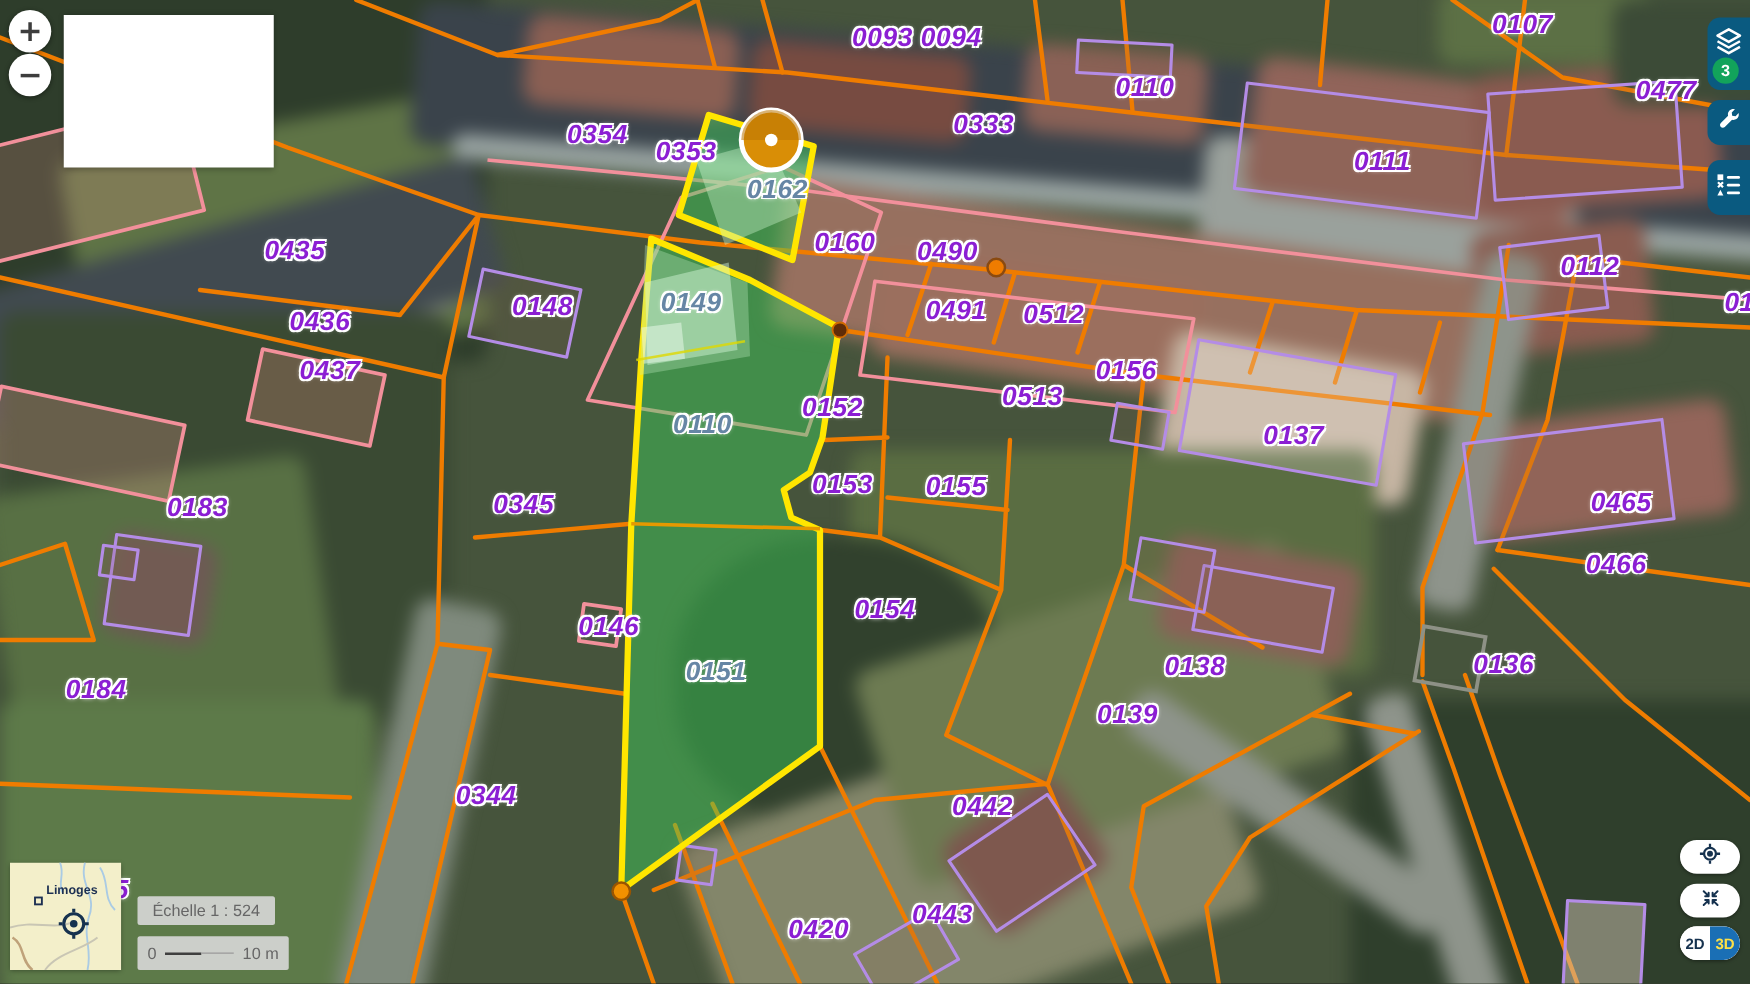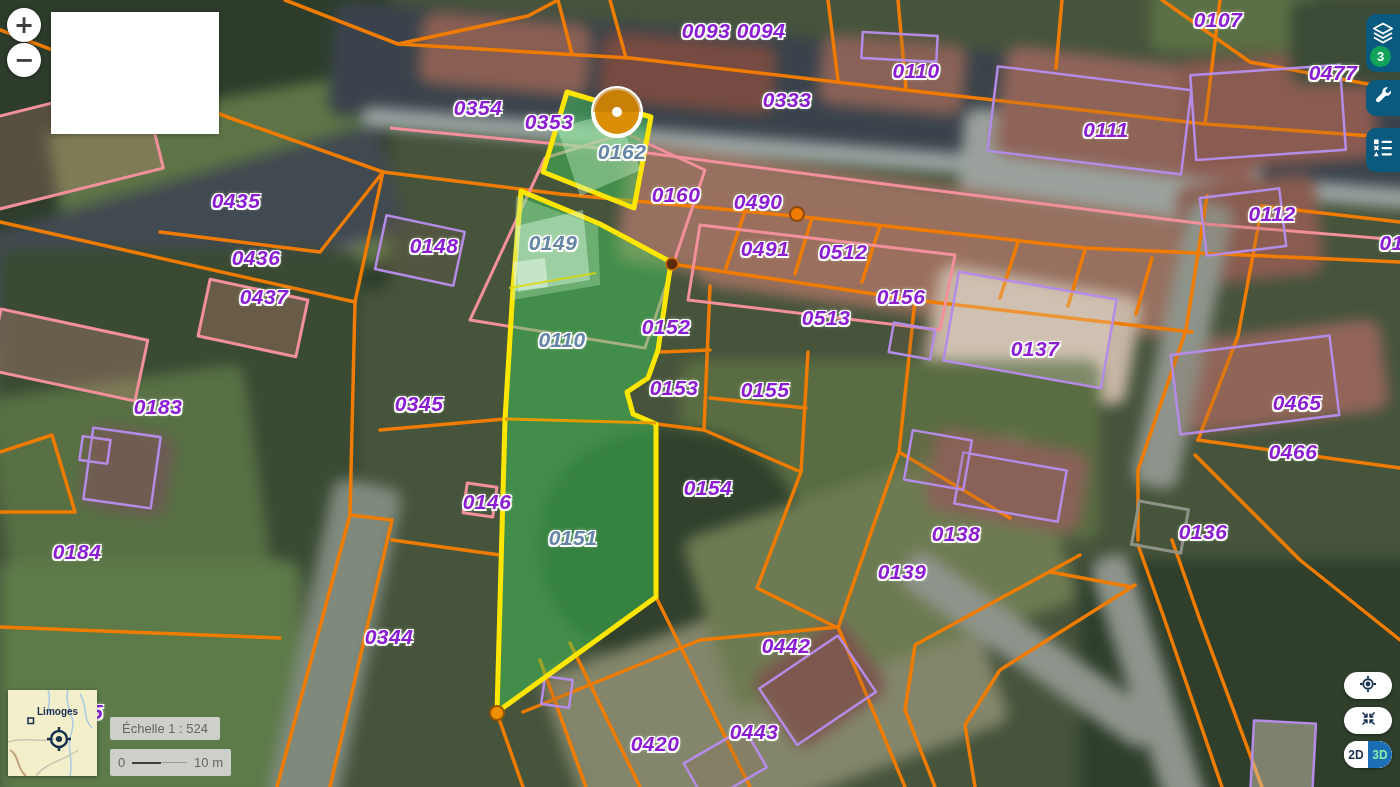--- a/index.html
+++ b/index.html
@@ -28,21 +28,21 @@
     display:flex;align-items:flex-start;justify-content:center;cursor:pointer;}
   .badge{position:absolute;left:4px;bottom:5px;width:21px;height:21px;border-radius:50%;
     background:#12a35b;color:#fff;font:bold 13px "Liberation Sans",sans-serif;
     display:flex;align-items:center;justify-content:center;}
   .pill{right:8px;width:48px;height:27px;border-radius:14px;background:#fff;
     box-shadow:0 1px 3px rgba(0,0,0,.4);display:flex;align-items:center;justify-content:center;cursor:pointer;}
   #viewtoggle{padding:0;overflow:hidden;align-items:center;}
   #viewtoggle .half{width:50%;height:100%;display:flex;align-items:center;justify-content:center;
     font:bold 12px "Liberation Sans",sans-serif;}
   #viewtoggle .d2{color:#16324f;background:#fff;}
-  #viewtoggle .d3{color:#86efac;background:#1a6fb5;border-radius:0 14px 14px 0;}
+  #viewtoggle .d3{color:#fde047;background:#1a6fb5;border-radius:0 14px 14px 0;}
   #minimap{left:8px;top:690px;width:89px;height:86px;box-shadow:0 1px 4px rgba(0,0,0,.4);cursor:pointer;}
   .graybox{background:rgba(214,214,214,.92);color:#666;border-radius:2px;
     font:13px "Liberation Sans",sans-serif;}
   #scaletext{left:110px;top:717px;padding:4px 12px;}
   #scalebar{left:110px;top:749px;width:121px;height:27px;display:flex;align-items:center;
     justify-content:space-between;padding:0 8px;box-sizing:border-box;}
   #scalebar .line{flex:1;height:2px;margin:0 7px;display:flex;}
   #scalebar .line .dark{width:52%;height:2px;background:#3f3f3f;}
   #scalebar .line .lite{width:48%;height:1px;margin-top:.5px;background:#9a9a9a;}
 </style>

